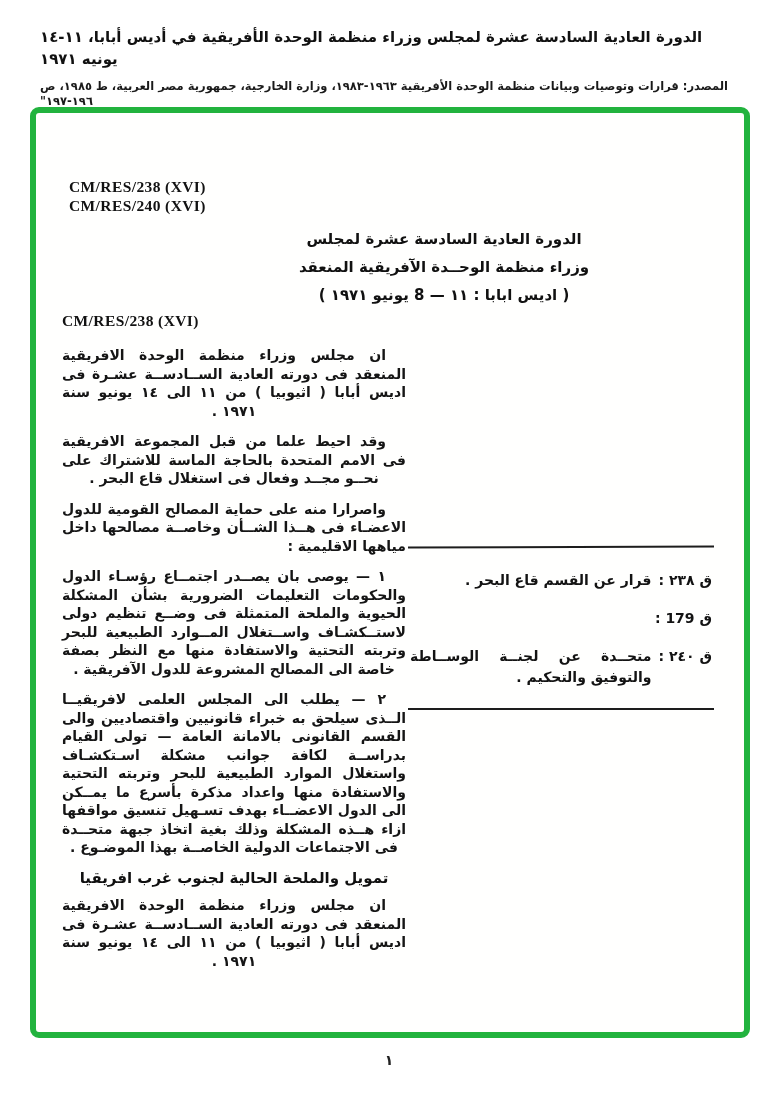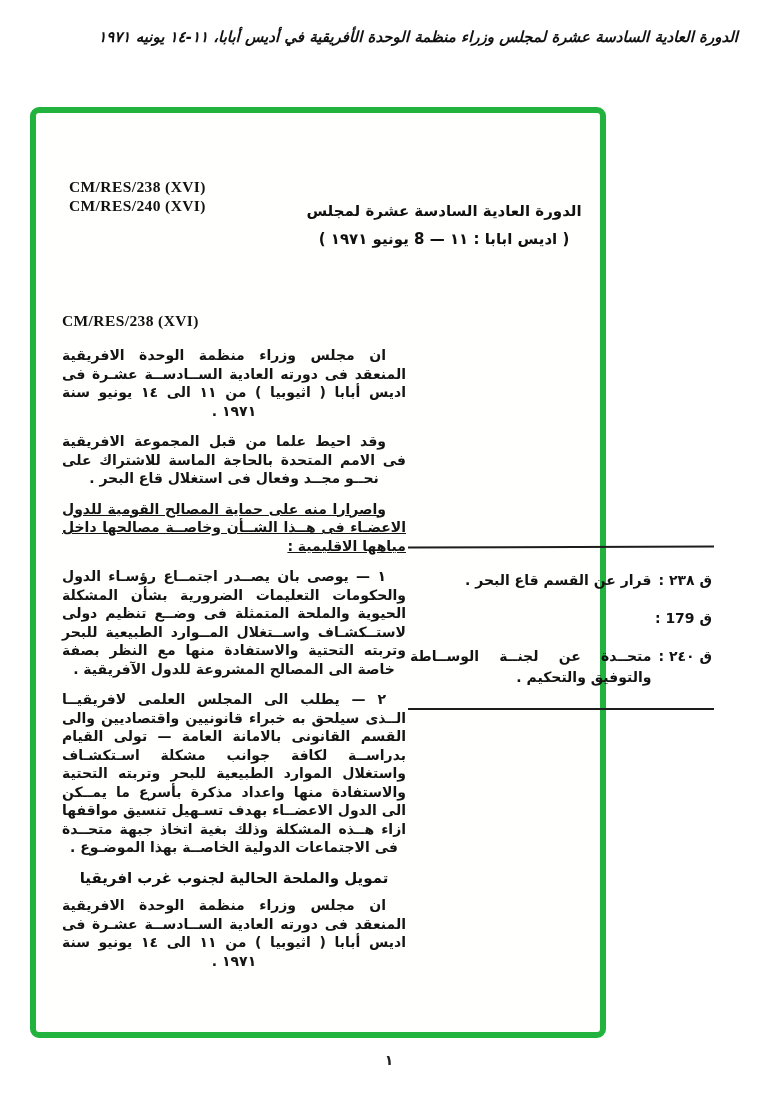--- a/index.html
+++ b/index.html
@@ -9,74 +9,73 @@
     position: relative;
     font-family: "DejaVu Sans", sans-serif;
     color: #161616;
     overflow: hidden;
   }
   .rtl { direction: rtl; unicode-bidi: embed; }
 
   
   .top-header {
     position: absolute; left: 40px; top: 26px; width: 698px;
-    text-align: right;
-    font-style: italic;
+    text-align: left;
   }
   .top-header .h-line1 {
     font-size: 15px; font-weight: 700; letter-spacing: 0.2px;
     line-height: 22px; color: #111;
   }
   .top-header .h-line2 {
     margin-top: 9px;
     font-size: 11.5px; font-weight: 700;
     line-height: 15px; color: #1a1a1a;
   }
 
   
   .green-frame {
     position: absolute; left: 30px; top: 107px;
-    width: 576px; height: 931px;
+    width: 720px; height: 931px;
     border: 6px solid #22b33e;
     border-radius: 9px;
     background: #fffffe;
   }
   .frame-inner { position: relative; width: 100%; height: 100%; }
 
   
   .latin-ref {
     font-family: "Liberation Serif", "DejaVu Serif", serif;
     font-weight: 700; font-size: 15.5px; letter-spacing: 0.4px;
     color: #121212; direction: ltr; text-align: left;
     line-height: 19px;
   }
   .refs-top { position: absolute; left: 33px; top: 64px; }
 
   
   .session-heading {
-    position: absolute; left: 243px; top: 84px; width: 330px;
+    position: absolute; left: 243px; top: 112px; width: 330px;
     text-align: center; font-weight: 700; font-size: 15px;
     line-height: 28px; color: #111;
   }
 
   
   .main-col {
     position: absolute; left: 26px; top: 198px; width: 344px;
     font-size: 14px; font-weight: 700; line-height: 18.5px;
   }
   .main-col .res-ref { margin-bottom: 16px; }
   .res-title {
     text-align: center; font-size: 15px; font-weight: 700;
     margin-bottom: 9px; color: #101010;
   }
   .para {
     text-align: justify; text-align-last: center;
     text-indent: 20px; margin-bottom: 12px; color: #151515;
   }
-  .para.last-start { text-align-last: right; text-decoration: underline; }
+  .para.last-start { text-align-last: right; }
   .res239-block { margin-top: 8px; }
   .res239-block .res-ref { margin-bottom: 11px; }
 
   
   .sidebar {
     position: absolute; left: 372px; top: 433px; width: 306px;
   }
   .rule { border: 0; border-top: 2px solid #1d1d1d; height: 0; }
   .rule.rule-top { transform: rotate(-0.15deg); }
   .sidebar-items { padding: 22px 2px 20px 2px; }
@@ -93,32 +92,34 @@
   .page-number {
     position: absolute; left: 0; top: 1052px; width: 778px;
     text-align: center; font-size: 14px; font-weight: 700; color: #222;
   }
 </style>
 </head>
 <body>
 
 <div class="top-header rtl">
   <div class="h-line1">الدورة العادية السادسة عشرة لمجلس وزراء منظمة الوحدة الأفريقية في أديس أبابا، ١١-١٤ يونيه ١٩٧١</div>
+  <div class="h-line2">المصدر: قرارات وتوصيات وبيانات منظمة الوحدة الأفريقية ١٩٦٣-١٩٨٣، وزارة الخارجية، جمهورية مصر العربية، ط ١٩٨٥، ص ١٩٦-١٩٧"</div>
 </div>
 
 <div class="green-frame">
   <div class="frame-inner">
 
     <div class="refs-top">
       <div class="latin-ref">CM/RES/238 (XVI)</div>
       <div class="latin-ref">CM/RES/240 (XVI)</div>
     </div>
 
     <div class="session-heading rtl">
       <div>الدورة العادية السادسة عشرة لمجلس</div>
+      <div>وزراء منظمة الوحــدة الآفريقية المنعقد</div>
       <div>( اديس ابابا : ١١ — 8 يونيو ١٩٧١ )</div>
     </div>
 
     <div class="main-col rtl">
       <div class="res-ref latin-ref">CM/RES/238 (XVI)</div>
 
       <p class="para">ان مجلس وزراء منظمة الوحدة الافريقية المنعقد فى دورته العادية الســادســة عشـرة فى اديس أبابا ( اثيوبيا ) من ١١ الى ١٤ يونيو سنة ١٩٧١ .</p>
       <p class="para">وقد احيط علما من قبل المجموعة الافريقية فى الامم المتحدة بالحاجة الماسة للاشتراك على نحــو مجــد وفعال فى استغلال قاع البحر .</p>
       <p class="para last-start">واصرارا منه على حماية المصالح القومية للدول الاعضـاء فى هــذا الشــأن وخاصــة مصالحها داخل مياهها الاقليمية :</p>
       <p class="para">١ — يوصى بان يصــدر اجتمــاع رؤسـاء الدول والحكومات التعليمات الضرورية بشأن المشكلة الحيوية والملحة المتمثلة فى وضــع تنظيم دولى لاستــكشـاف واســتغلال المــوارد الطبيعية للبحر وتربته التحتية والاستفادة منها مع النظر بصفة خاصة الى المصالح المشروعة للدول الآفريقية .</p>

